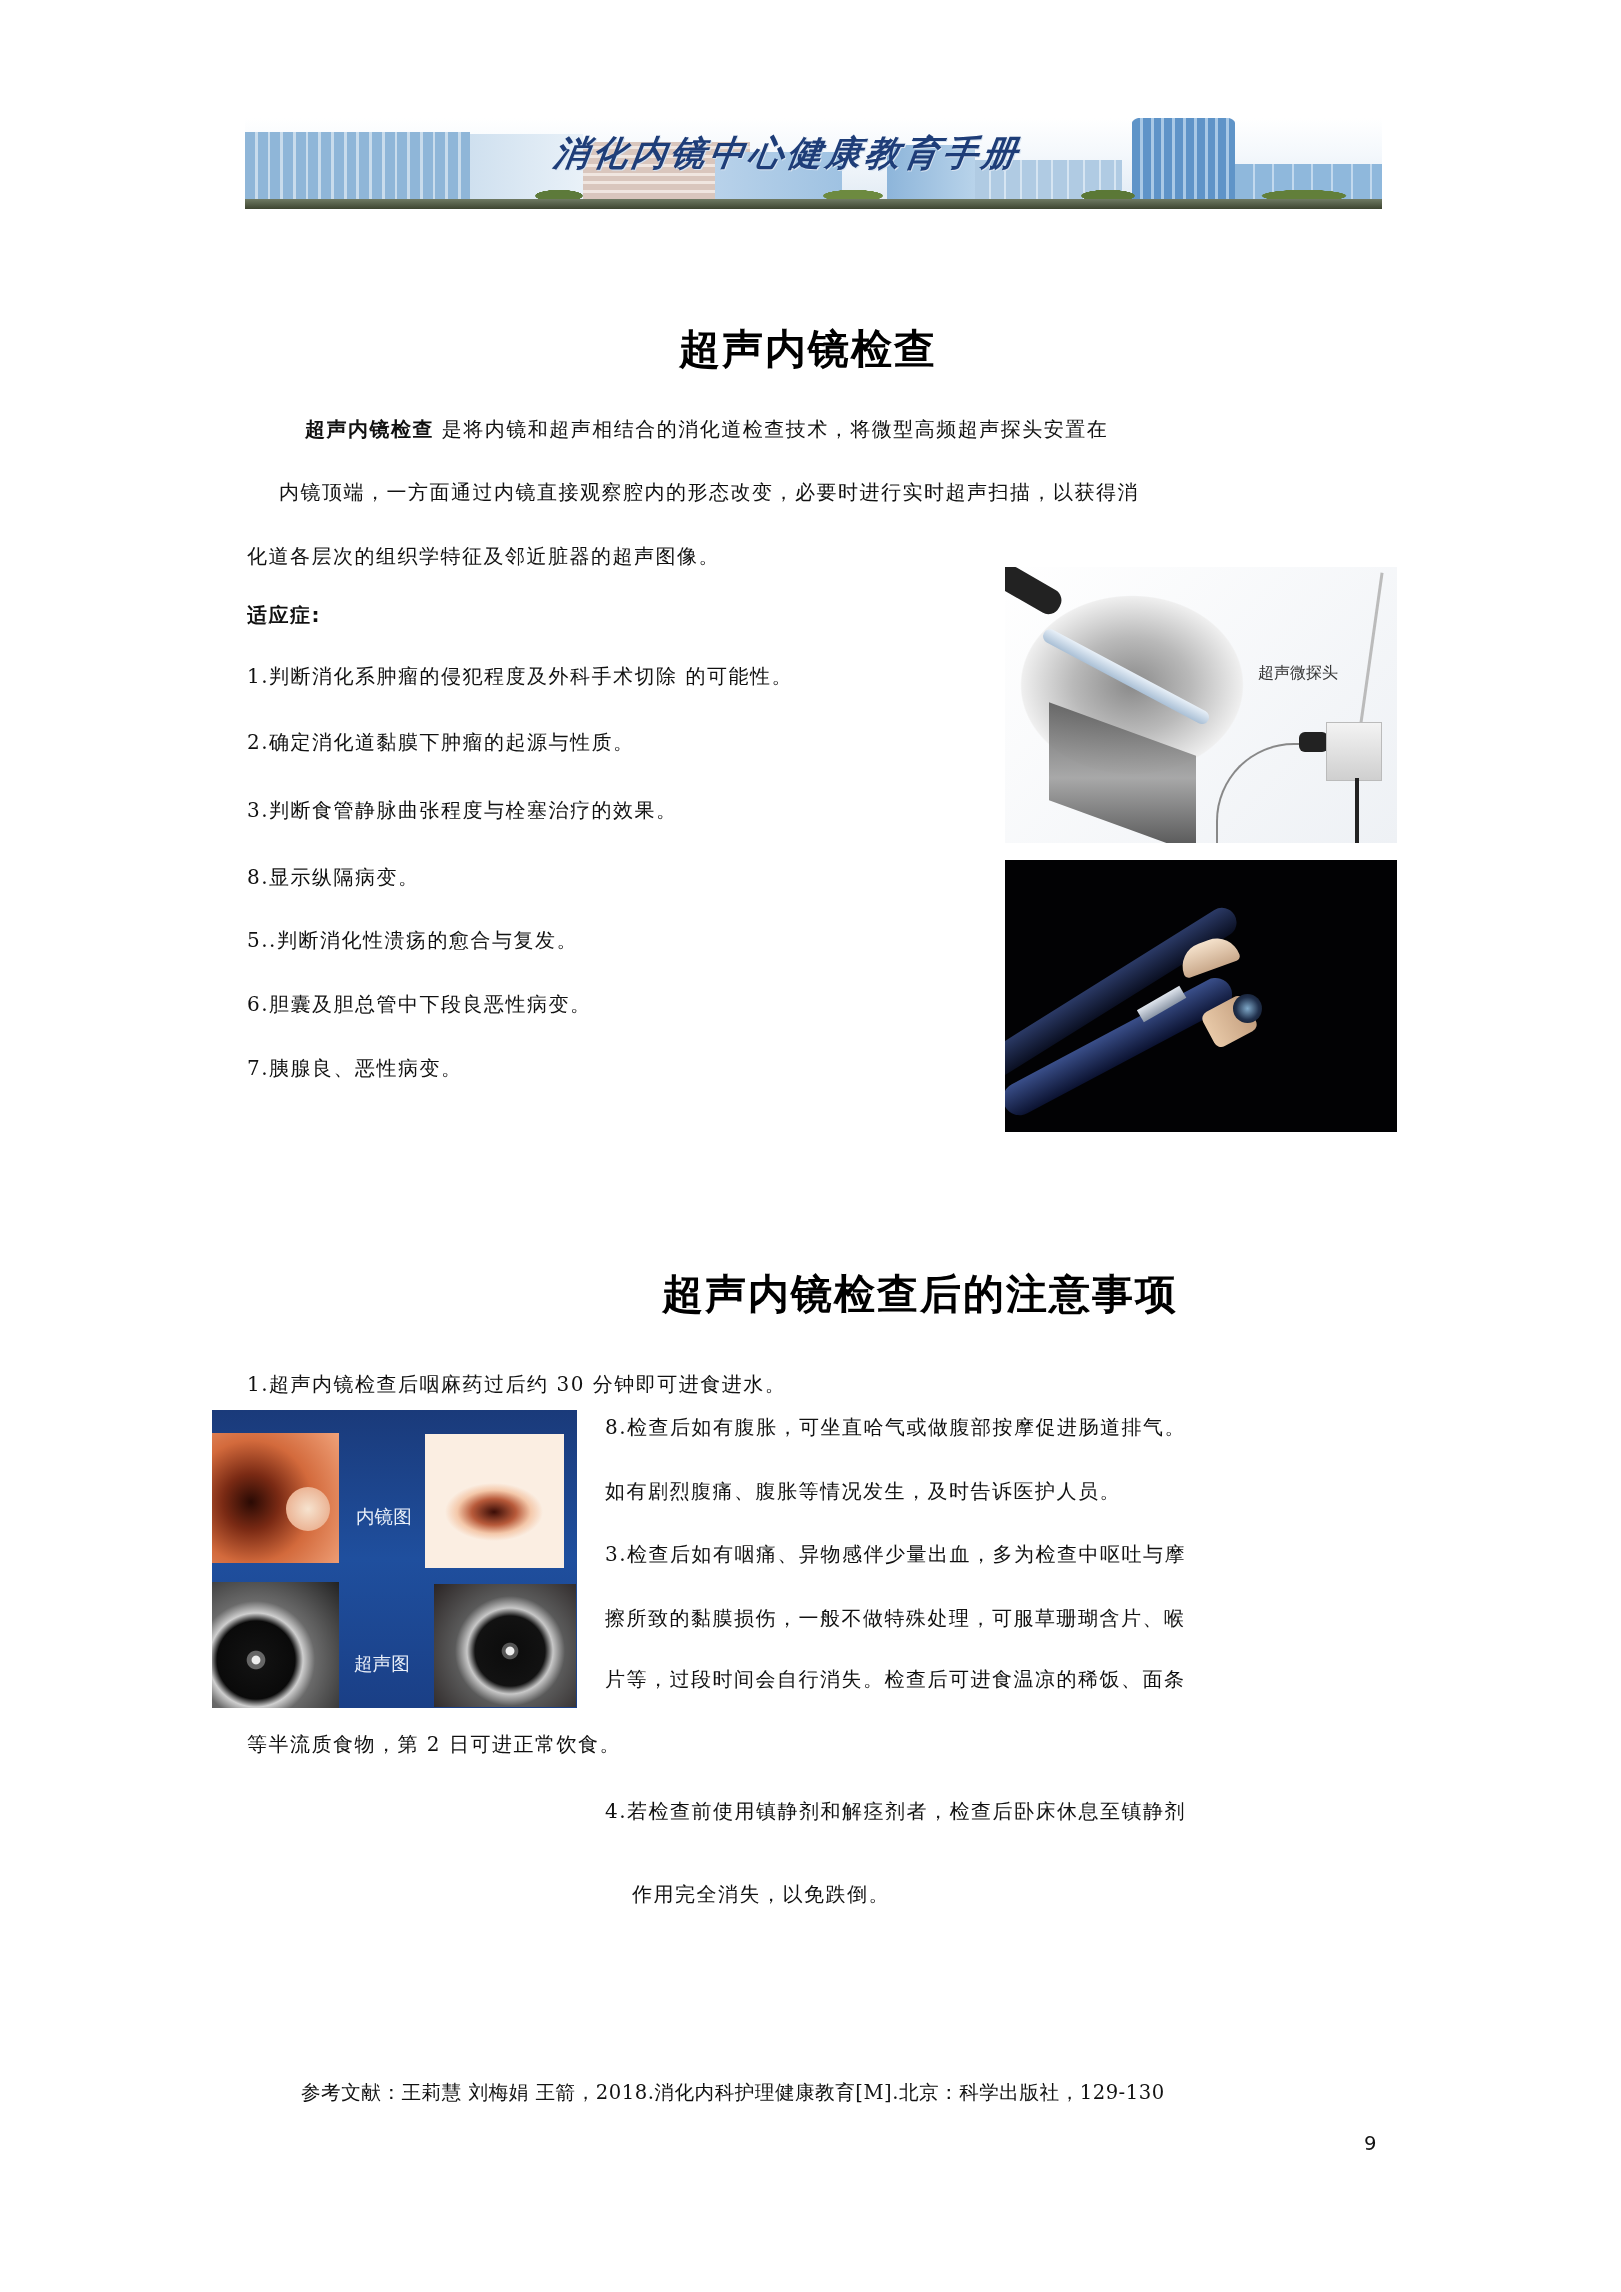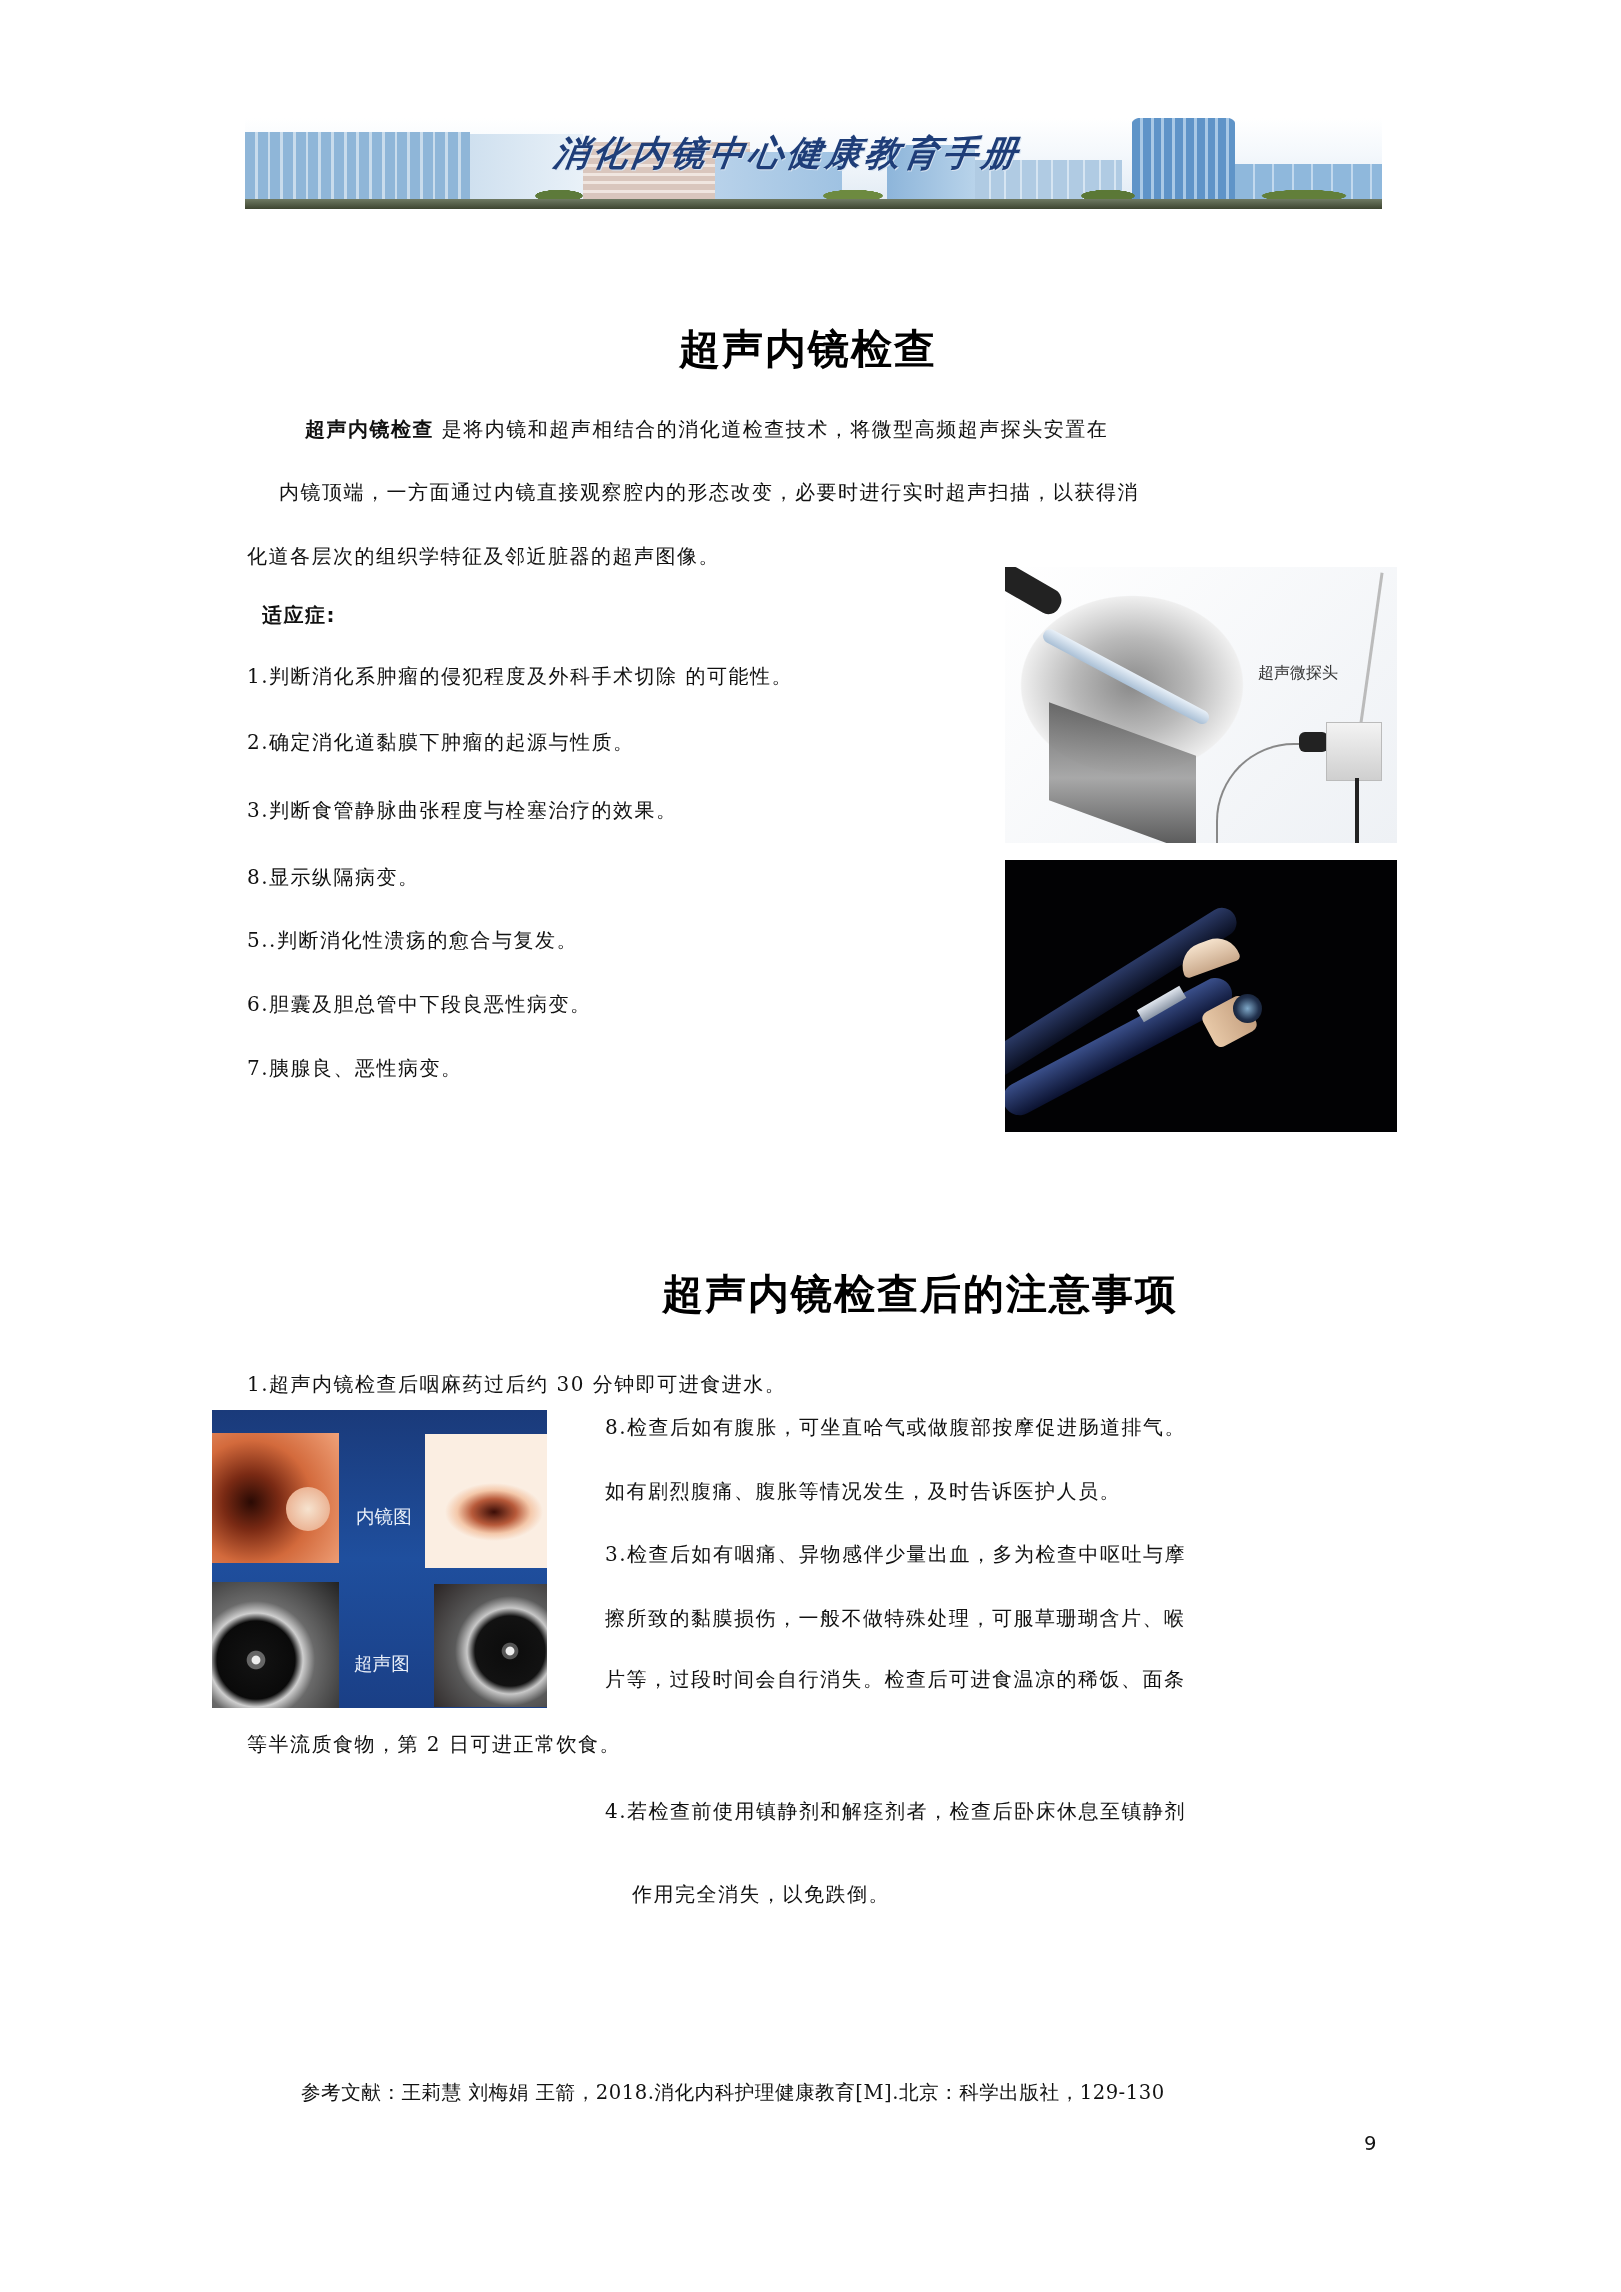--- a/index.html
+++ b/index.html
@@ -50,21 +50,21 @@
   .img1 .stem { position:absolute; left:350px; top:211px; width:3.9px; height:66px; background:#222; }
 
   .img2 { left:1005px; top:860px; width:392px; height:272px; background:#020204; }
   .img2 .tube1 { position:absolute; left:-19.6px; top:196px; width:294px; height:29px; background:linear-gradient(180deg,#2b3a66,#0a0f22); border-radius:14.7px; transform:rotate(-32deg); transform-origin:left center; }
   .img2 .tube2 { position:absolute; left:0px; top:230px; width:255px; height:33px; background:linear-gradient(180deg,#3a4f8a,#0b1230); border-radius:16.7px; transform:rotate(-28deg); transform-origin:left center; }
   .img2 .tip1 { position:absolute; left:174px; top:81px; width:59px; height:29px; background:linear-gradient(180deg,#f5e2cc,#c9a88a); border-radius:29px 29px 5.9px 5.9px; transform:rotate(-20deg); }
   .img2 .tip2 { position:absolute; left:201px; top:142px; width:47px; height:39px; background:linear-gradient(90deg,#e8c9a8,#c39e7e); border-radius:7.8px; transform:rotate(-28deg); }
   .img2 .lens { position:absolute; left:228px; top:134px; width:29px; height:29px; border-radius:50%; background:radial-gradient(circle,#7fa9c9 0%,#21314d 55%,#0a0f1c 100%); }
   .img2 .clip { position:absolute; left:132px; top:137px; width:49px; height:13.7px; background:linear-gradient(180deg,#e0e6ee,#8b96a6); transform:rotate(-30deg); }
 
-  .img3 { left:212px; top:1410px; width:335px; height:298px; background:linear-gradient(180deg,#1a3a7a,#1f4f9e 50%,#1a3f86); }
+  .img3 { left:212px; top:1410px; width:365px; height:298px; background:linear-gradient(180deg,#1a3a7a,#1f4f9e 50%,#1a3f86); }
   .q { position:absolute; }
   .q1 { left:0; top:22.5px; width:127px; height:130px; background:radial-gradient(circle at 39px 69px,#2a0a04 0%,#7a2a14 25%,#d36a3c 55%,#f0a27a 100%); }
   .q1::after{content:"";position:absolute;left:74px;top:54px;width:44px;height:44px;border-radius:50%;background:radial-gradient(circle,#f6e3cf,#e7a07c);}
   .q2 { left:213px; top:23.5px; width:139px; height:134px; background:radial-gradient(ellipse 49px 29px at 69px 78px,#3a0c06 0%,#b85a3a 45%,#f4c8aa 75%,#fbeee2 100%); }
   .q3 { left:0; top:172px; width:127px; height:126px; background:radial-gradient(circle at 44px 78px,#eee 0 3.9px,#666 4.9px 8.8px,#111 9.8px,#0a0a0a 39px,#cfcfcf 47px,#6a6a6a 59px,#222 100%); }
   .q4 { left:222px; top:174px; width:142px; height:123px; background:radial-gradient(circle at 76px 67px,#eee 0 3.9px,#555 4.9px 7.8px,#0d0d0d 8.8px,#121212 35px,#c8c8c8 43px,#5a5a5a 55px,#2a2424 100%); }
   .img3 .lbl { position:absolute; font-size:18.6px; color:#e8eef8; font-family:"DejaVu Serif","Liberation Serif",serif; }
 </style>
 </head>
 <body>
@@ -86,21 +86,21 @@
 
 <div class="abs h1" style="left:679px; top:326px;">超声内镜检查</div>
 
 <div class="abs line" style="left:305px; top:415px;">
   <span class="bold">超声内镜检查</span>
   <span>是将内镜和超声相结合的消化道检查技术，将微型高频超声探头安置在</span>
 </div>
 <div class="abs line" style="left:247px; top:478px;margin-left:32px;">内镜顶端，一方面通过内镜直接观察腔内的形态改变，必要时进行实时超声扫描，以获得消</div>
 <div class="abs line" style="left:247px; top:542px;">化道各层次的组织学特征及邻近脏器的超声图像。</div>
 
-<div class="abs line bold" style="left:262px; top:601px;">适应症:</div>
+<div class="abs line bold" style="left:247px; top:601px;">适应症:</div>
 
 <div class="abs line" style="left:247px; top:662px;">1.判断消化系肿瘤的侵犯程度及外科手术切除  的可能性。</div>
 <div class="abs line" style="left:247px; top:728px;">2.确定消化道黏膜下肿瘤的起源与性质。</div>
 <div class="abs line" style="left:247px; top:796px;">3.判断食管静脉曲张程度与栓塞治疗的效果。</div>
 <div class="abs line" style="left:247px; top:863px;">8.显示纵隔病变。</div>
 <div class="abs line" style="left:247px; top:926px;">5..判断消化性溃疡的愈合与复发。</div>
 <div class="abs line" style="left:247px; top:990px;">6.胆囊及胆总管中下段良恶性病变。</div>
 <div class="abs line" style="left:247px; top:1054px;">7.胰腺良、恶性病变。</div>
 
 <div class="img img1">

